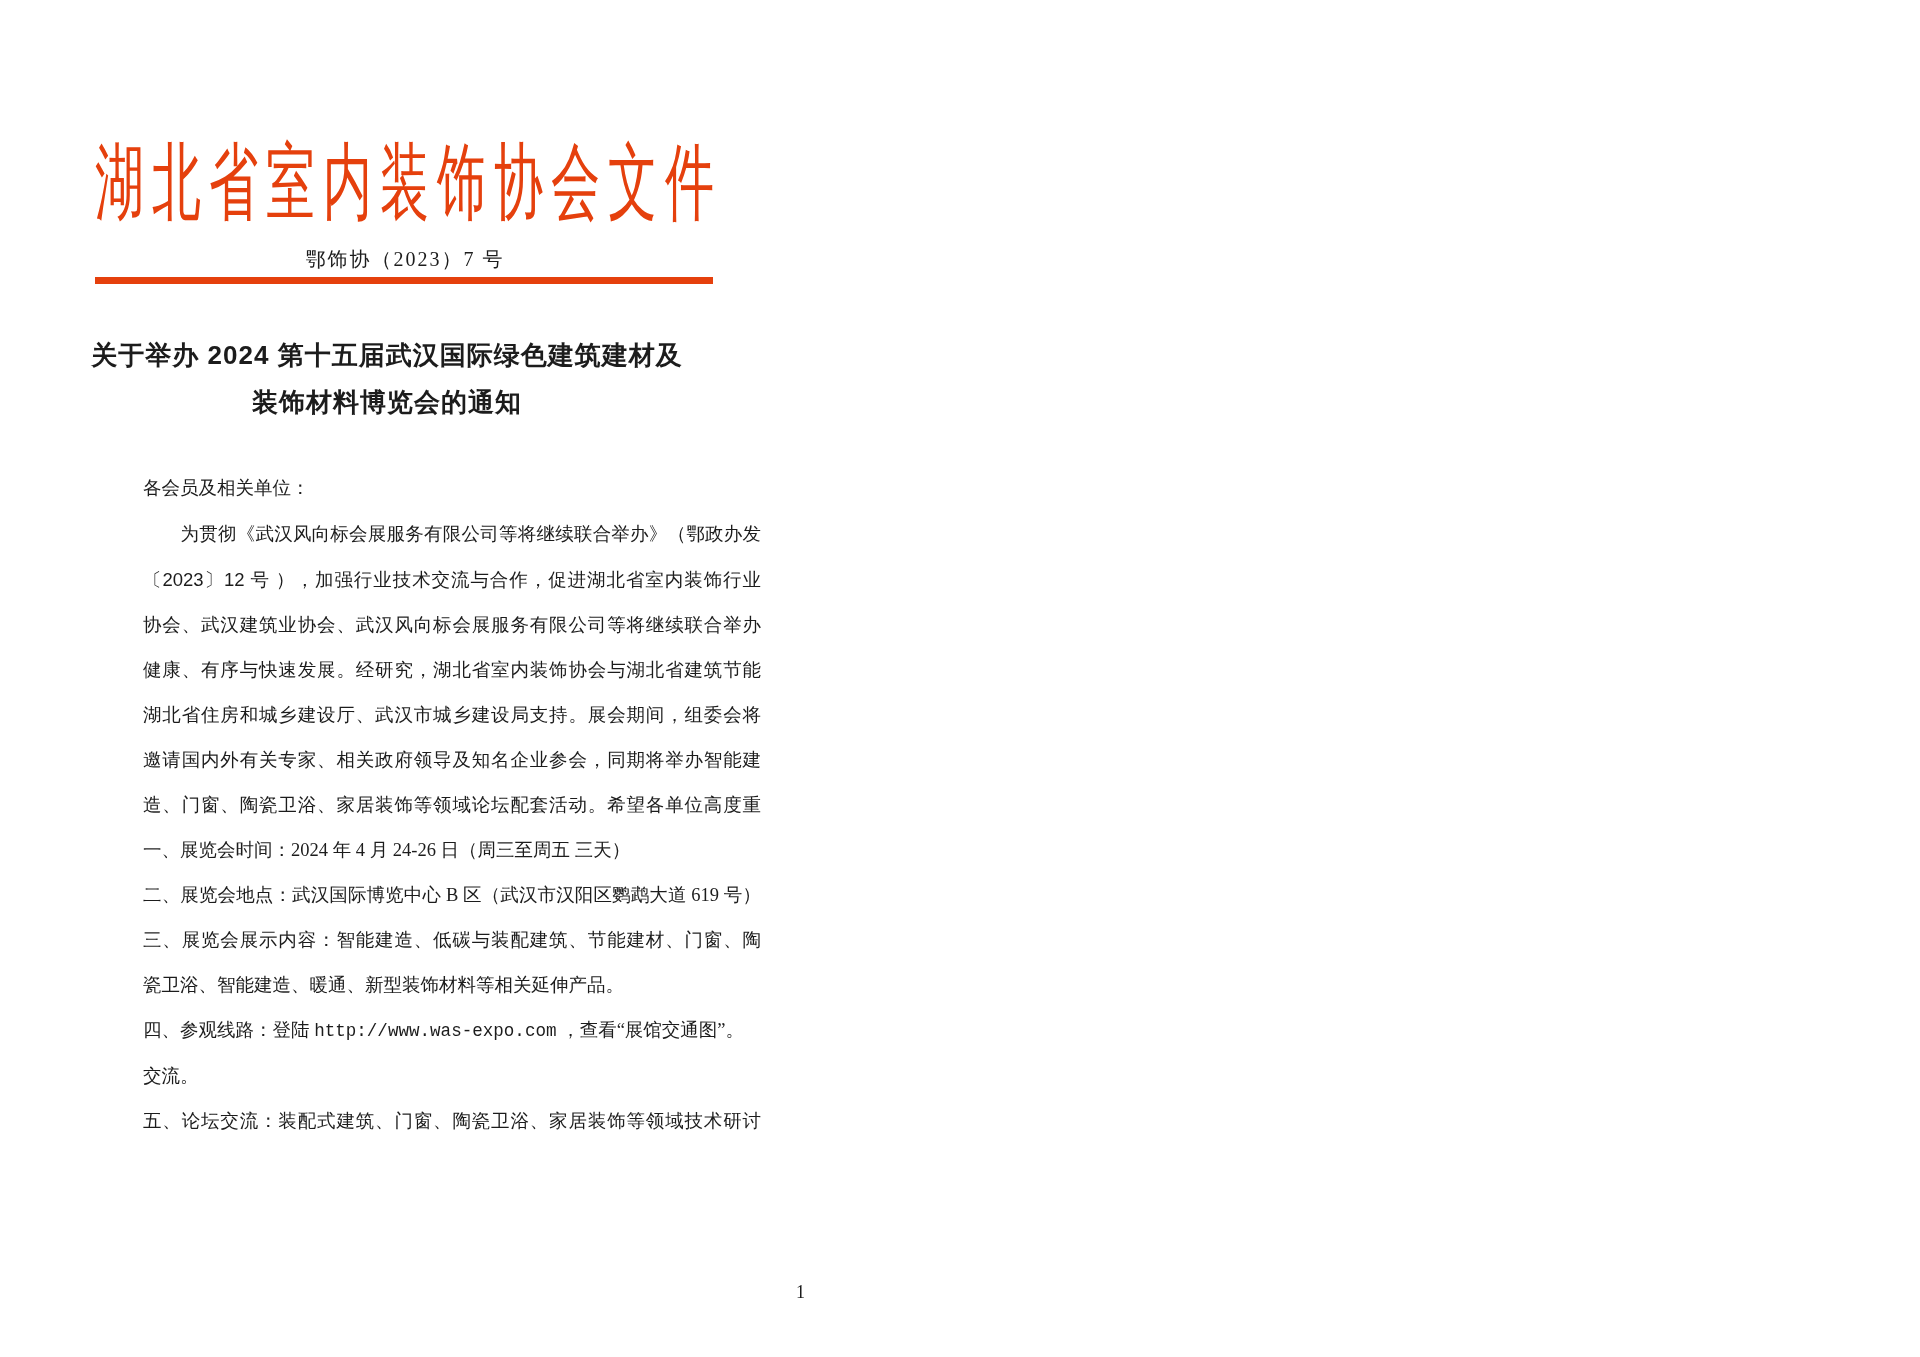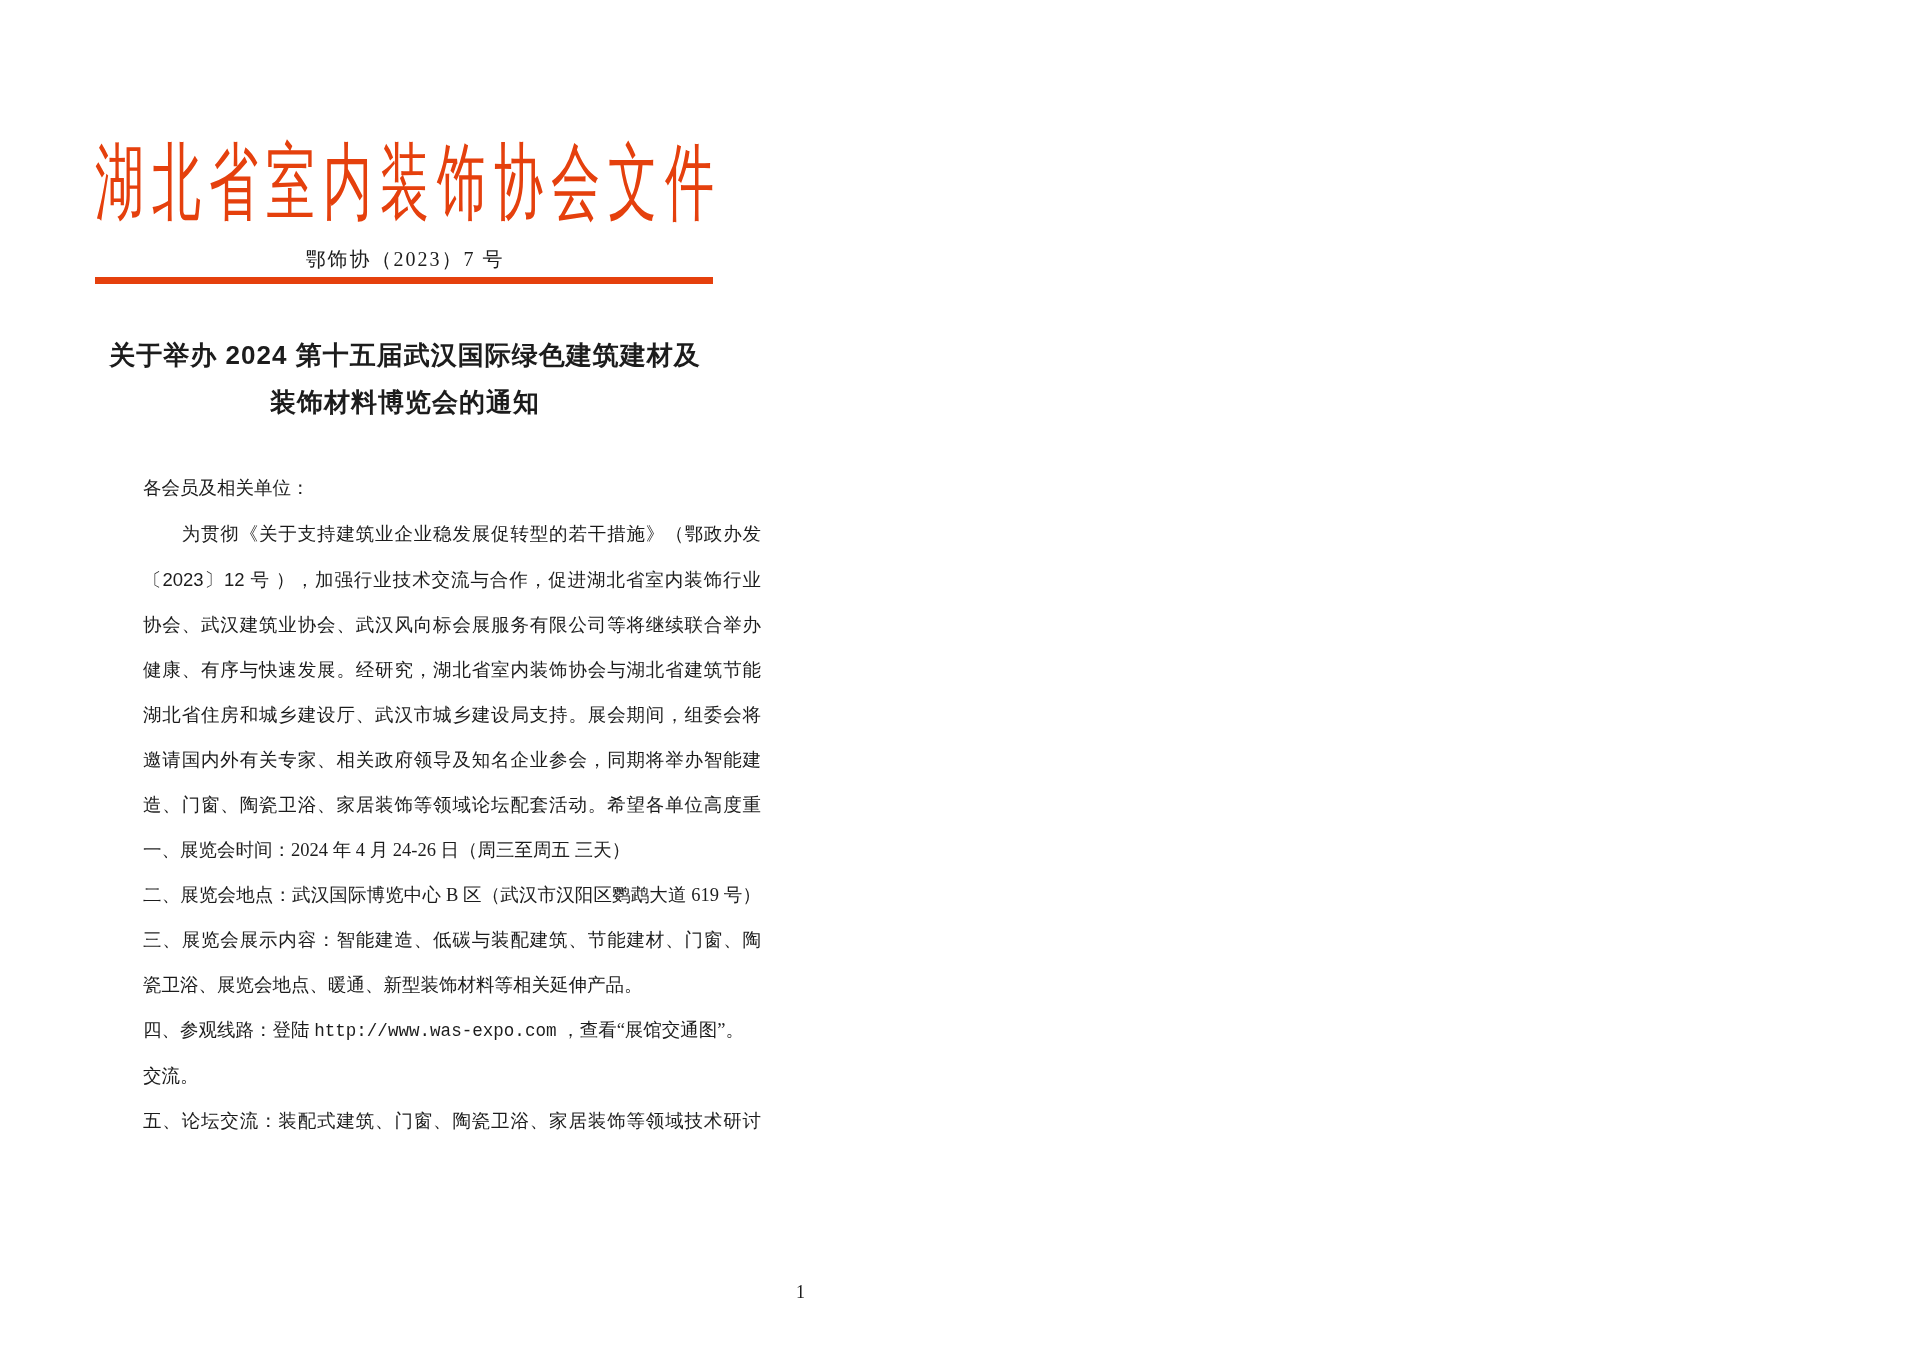--- a/index.html
+++ b/index.html
@@ -26,21 +26,21 @@
     position:absolute;left:95px;top:246px;width:620px;
     text-align:center;font-size:20px;letter-spacing:2px;
   }
   .red-rule{
     position:absolute;left:95px;top:277px;width:618px;height:7px;
     background:var(--accent_red,#e5400d);
   }
 
   
   .notice-title{
-    position:absolute;left:55px;top:332px;width:700px;text-align:center;
+    position:absolute;left:37px;top:332px;width:700px;text-align:center;
     font-family:"Liberation Sans","DejaVu Sans",sans-serif;
     font-weight:bold;font-size:26px;line-height:47px;letter-spacing:1px;
   }
 
   
   .body-block{position:absolute;font-size:18.5px;}
   #p1-body{left:95px;top:466px;width:618px;margin-left:48px;}
   .doc-line{
     line-height:45px;min-height:45px;
     text-align:left;
@@ -60,31 +60,31 @@
   <div class="doc-number">鄂饰协（2023）7 号</div>
   <div class="red-rule"></div>
 
   <div class="notice-title">
     <div>关于举办 2024 第十五届武汉国际绿色建筑建材及</div>
     <div>装饰材料博览会的通知</div>
   </div>
 
   <div class="body-block" id="p1-body">
       <div class="doc-line"><span>各会员及相关单位：</span></div>
-      <div class="doc-line j"><span>　　为贯彻《关于支持建筑业企业稳发展促转型的若干措施》</span><span class="hei">（鄂政办发</span></div>
+      <div class="doc-line j"><span>　　为贯彻《武汉风向标会展服务有限公司等将继续联合举办》</span><span class="hei">（鄂政办发</span></div>
       <div class="doc-line j"><span class="hei">〔2023〕12 号 ）</span><span>，加强行业技术交流与合作，促进湖北省室内装饰行业</span></div>
       <div class="doc-line j"><span>协会、武汉建筑业协会、武汉风向标会展服务有限公司等将继续联合举办</span></div>
       <div class="doc-line j"><span>健康、有序与快速发展。经研究，湖北省室内装饰协会与湖北省建筑节能</span></div>
       <div class="doc-line j"><span>湖北省住房和城乡建设厅、武汉市城乡建设局支持。展会期间，组委会将</span></div>
       <div class="doc-line j"><span>邀请国内外有关专家、相关政府领导及知名企业参会，同期将举办智能建</span></div>
       <div class="doc-line j"><span>造、门窗、陶瓷卫浴、家居装饰等领域论坛配套活动。希望各单位高度重</span></div>
       <div class="doc-line"><span>一、展览会时间：2024 年 4 月 24-26 日（周三至周五 三天）</span></div>
       <div class="doc-line j"><span>二、展览会地点：武汉国际博览中心 B 区（武汉市汉阳区鹦鹉大道 619 号）</span></div>
       <div class="doc-line j"><span>三、展览会展示内容：智能建造、低碳与装配建筑、节能建材、门窗、陶</span></div>
-      <div class="doc-line"><span>瓷卫浴、展览会地点、暖通、新型装饰材料等相关延伸产品。</span></div>
+      <div class="doc-line"><span>瓷卫浴、智能建造、暖通、新型装饰材料等相关延伸产品。</span></div>
       <div class="doc-line"><span>四、参观线路：登陆 </span><span class="mono">http://www.was-expo.com</span><span> ，查看“展馆交通图”。</span></div>
       <div class="doc-line"><span>交流。</span></div>
       <div class="doc-line j"><span>五、论坛交流：装配式建筑、门窗、陶瓷卫浴、家居装饰等领域技术研讨</span></div>
     </div>
 
   <div class="page-number" id="pn1">1</div>
 </div>
 
 <div class="page" id="page2">
   

